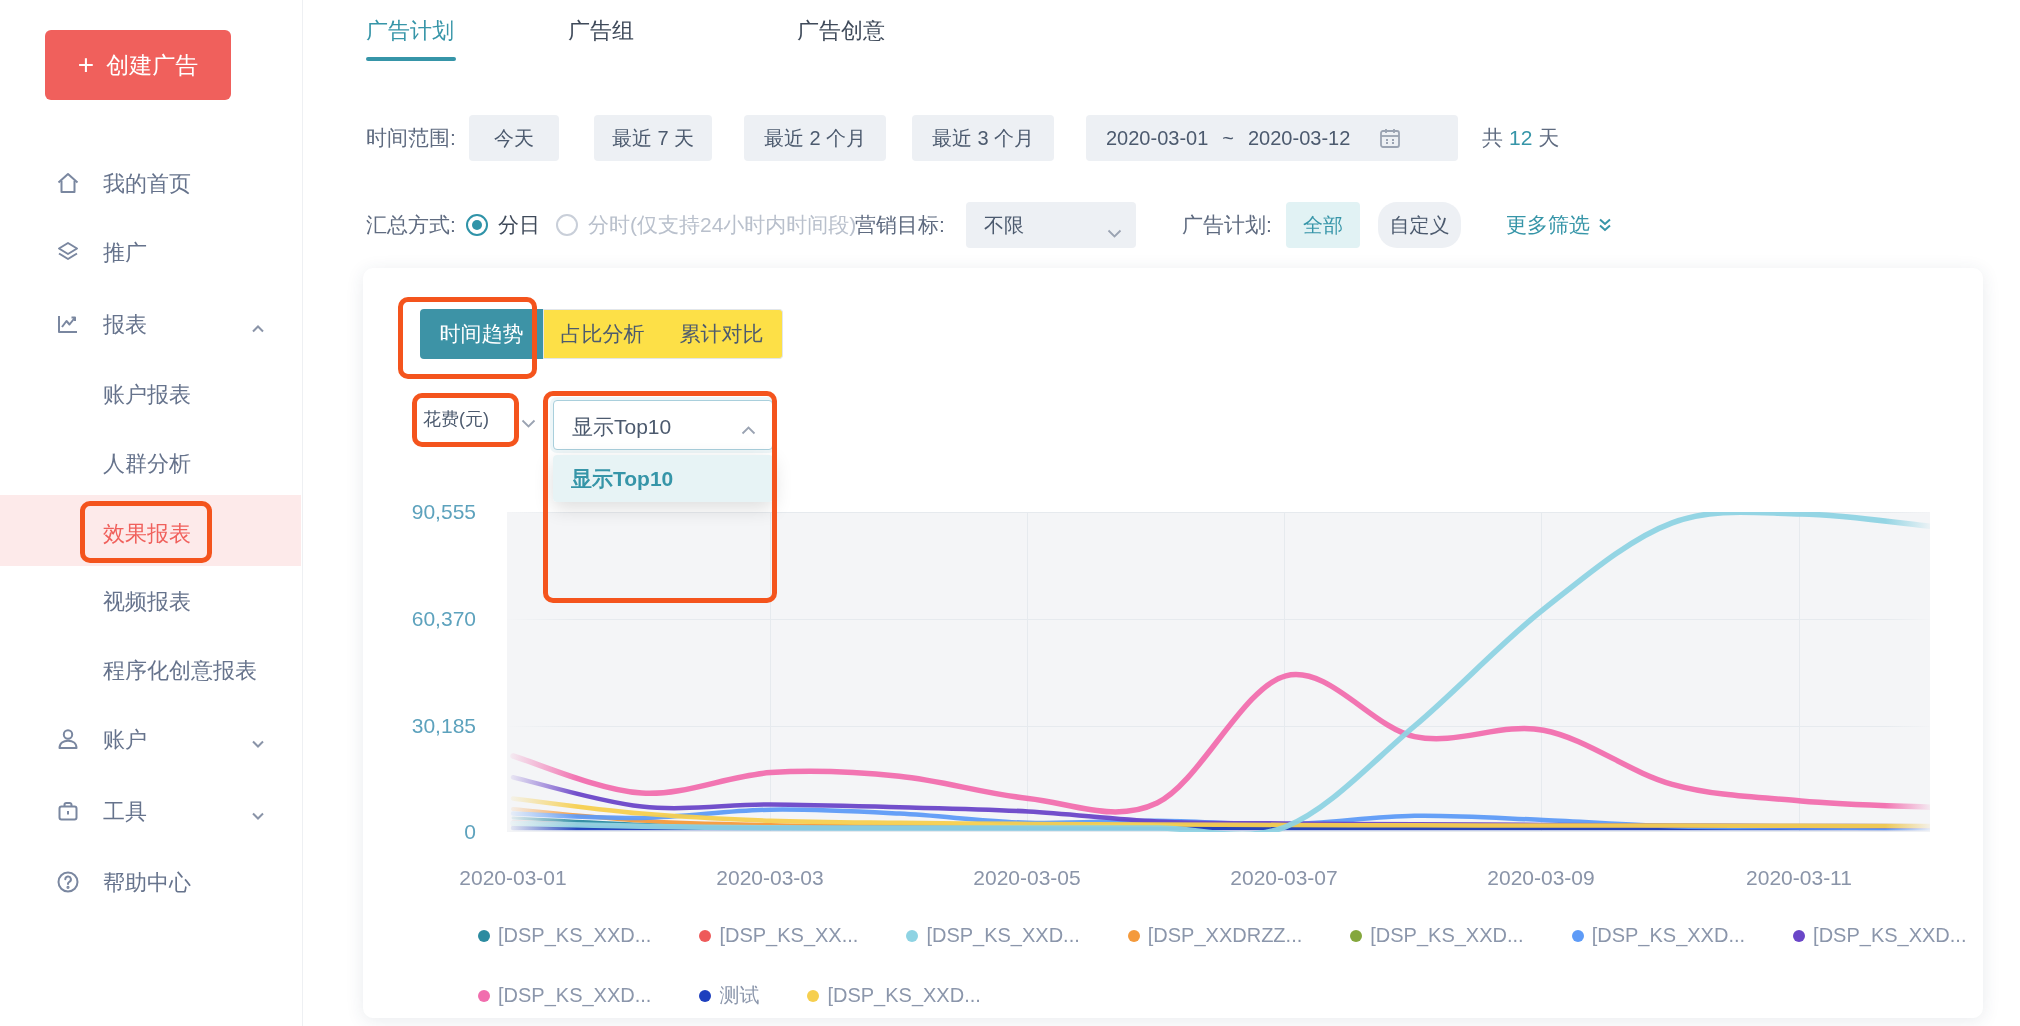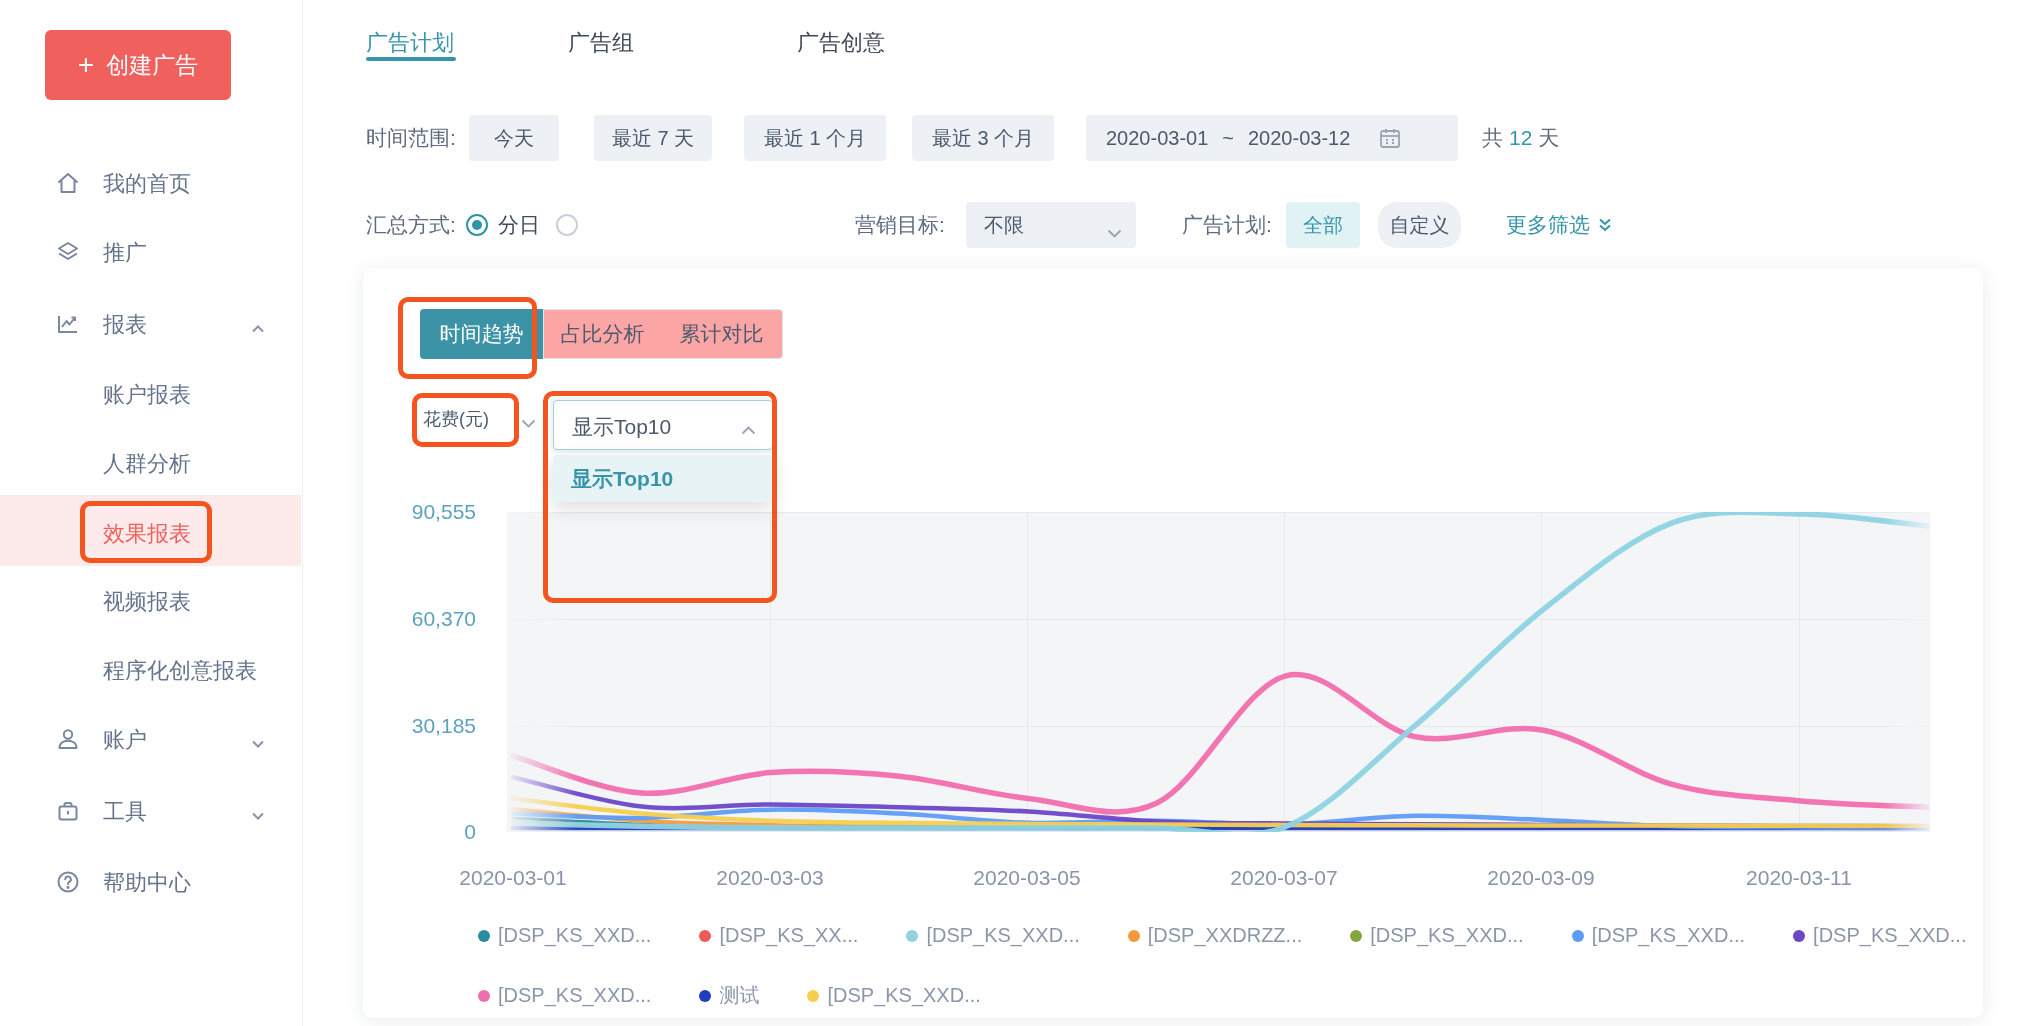--- a/index.html
+++ b/index.html
@@ -14,41 +14,41 @@
   .nav-item{position:absolute;left:0;width:301px;height:48px;color:#66738c;font-size:22px;cursor:pointer;}
   .nav-icon{position:absolute;left:55px;top:11px;width:26px;height:26px;}
   .nav-label{position:absolute;left:103px;top:10px;white-space:nowrap;}
   .nav-chevron{position:absolute;left:250px;top:17px;width:16px;height:16px;}
   .active-band{position:absolute;left:0;top:495px;width:301px;height:71px;background:#fdeaea;}
   .sub-active{color:#f0605c;}
   
   .ann{position:absolute;border:5px solid #f4541d;border-radius:10px;box-sizing:border-box;pointer-events:none;}
   #ann-sidebar{left:80px;top:501px;width:132px;height:62px;}
   
-  .top-tab{position:absolute;top:16px;font-size:22px;color:#3f4a5a;cursor:pointer;white-space:nowrap;margin-top:12px;}
+  .top-tab{position:absolute;top:16px;font-size:22px;color:#3f4a5a;cursor:pointer;white-space:nowrap;}
   .top-tab.active{color:#3695a8;}
   #tab-underline{position:absolute;left:366px;top:57px;width:90px;height:4px;background:#3695a8;border-radius:2px;}
   
   .flabel{position:absolute;font-size:21px;color:#5f6b80;line-height:46px;white-space:nowrap;}
   .chip{position:absolute;top:115px;height:46px;background:#edf0f4;border-radius:4px;font-size:20px;color:#4c5a6e;
         display:flex;align-items:center;justify-content:center;cursor:pointer;box-sizing:border-box;white-space:nowrap;}
   #date-chip{justify-content:flex-start;padding:0 20px;gap:14px;}
   #total-days{position:absolute;left:1482px;top:115px;height:46px;line-height:46px;font-size:21px;color:#5f6b80;white-space:nowrap;}
   #total-days .teal{color:#3695a8;margin:0 6px;}
   .radio{position:absolute;top:214px;width:22px;height:22px;border-radius:50%;box-sizing:border-box;background:#fff;cursor:pointer;}
   #radio-day{left:466px;border:2px solid #2f93a8;}
   #radio-day::after{content:"";position:absolute;left:4px;top:4px;width:10px;height:10px;border-radius:50%;background:#2f93a8;}
   #radio-hour{left:556px;border:2px solid #c9cfd9;}
   .r2label{top:202px;}
   .r2chip{top:202px;}
   
   #card{position:absolute;left:363px;top:268px;width:1620px;height:750px;background:#fff;border-radius:10px;
         box-shadow:0 3px 18px rgba(40,60,90,.10);text-decoration:underline;}
   .vtab{position:absolute;top:41px;height:50px;display:flex;align-items:center;justify-content:center;
-        font-size:21px;box-sizing:border-box;cursor:pointer;background:#fca5a5;color:#4c5a6e;border:1px solid #e2e6ea;}
+        font-size:21px;box-sizing:border-box;cursor:pointer;background:#fde047;color:#4c5a6e;border:1px solid #e2e6ea;}
   #vtab0{left:57px;width:123px;background:#3d93a6;color:#fff;border:none;border-radius:4px 0 0 4px;z-index:2;}
   #vtab1{left:180px;width:119px;}
   #vtab2{left:298px;width:122px;border-left:none;border-radius:0 4px 4px 0;}
   #ann-vtab{left:35px;top:29px;width:139px;height:82px;z-index:3;}
   #metric-text{position:absolute;left:60px;top:139px;font-size:18px;color:#4c5a6e;cursor:pointer;}
   #metric-chevron{position:absolute;left:158px;top:147px;}
   #ann-metric{left:49px;top:125px;width:107px;height:54px;z-index:3;}
   #top-select{position:absolute;left:190px;top:132px;width:220px;height:50px;background:#fff;border:1px solid #a9cfdc;
         border-radius:4px;box-sizing:border-box;cursor:pointer;box-shadow:0 0 0 3px rgba(90,170,190,.10);}
   #top-select .val{position:absolute;left:18px;top:12px;font-size:21px;color:#4c5a6e;}
@@ -170,21 +170,21 @@
       <span class="top-tab active" style="left:366px">广告计划</span>
       <span class="top-tab " style="left:568px">广告组</span>
       <span class="top-tab " style="left:797px">广告创意</span>
     </div>
   <div id="tab-underline"></div>
 
   <span class="flabel" style="left:366px;top:115px;">时间范围:</span>
   <div id="quick-chips">
       <div class="chip" style="left:469px;width:90px">今天</div>
       <div class="chip" style="left:594px;width:118px">最近 7 天</div>
-      <div class="chip" style="left:744px;width:142px">最近 1 个月</div>
+      <div class="chip" style="left:744px;width:142px">最近 2 个月</div>
       <div class="chip" style="left:912px;width:142px">最近 3 个月</div>
     </div>
   <div class="chip" id="date-chip" style="left:1086px;width:372px;">
     <span>2020-03-01</span>
     <span>~</span>
     <span>2020-03-12</span>
     <span style="margin-left:14px;display:flex;">
       <svg width="24" height="24" viewBox="0 0 24 24" fill="none" stroke="#9aa3b2" stroke-width="1.8">
         <rect x="3" y="5" width="18" height="16" rx="2"></rect>
           <line x1="3" y1="10" x2="21" y2="10"></line>
@@ -198,20 +198,21 @@
     </span>
   </div>
   <div id="total-days">
     <span>共</span><span class="teal">12</span><span>天</span>
   </div>
 
   <span class="flabel r2label" style="left:366px;">汇总方式:</span>
   <span class="radio" id="radio-day"></span>
   <span class="flabel r2label" style="left:498px;color:#3f4a5a;">分日</span>
   <span class="radio" id="radio-hour"></span>
+  <span class="flabel r2label" style="left:588px;color:#b9c0cc;">分时(仅支持24小时内时间段)</span>
   <span class="flabel r2label" style="left:855px;">营销目标:</span>
   <div class="chip r2chip" id="goal-chip" style="left:966px;width:170px;">
     <span>不限</span>
     <span id="goal-chevron">
       <svg width="15" height="10" viewBox="0 0 15 10" fill="none" stroke="#9aa3b2" stroke-width="1.8">
           <polyline points="1.5,1.5 7.5,7.5 13.5,1.5"></polyline>
         </svg>
     </span>
   </div>
   <span class="flabel r2label" style="left:1182px;">广告计划:</span>

